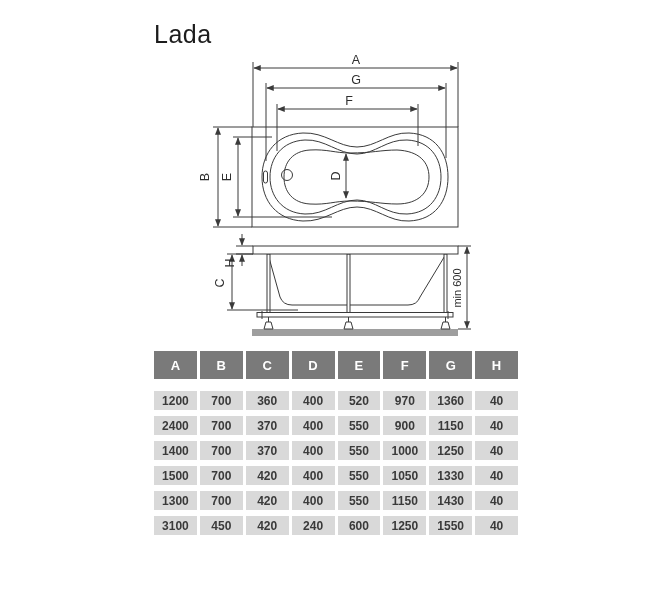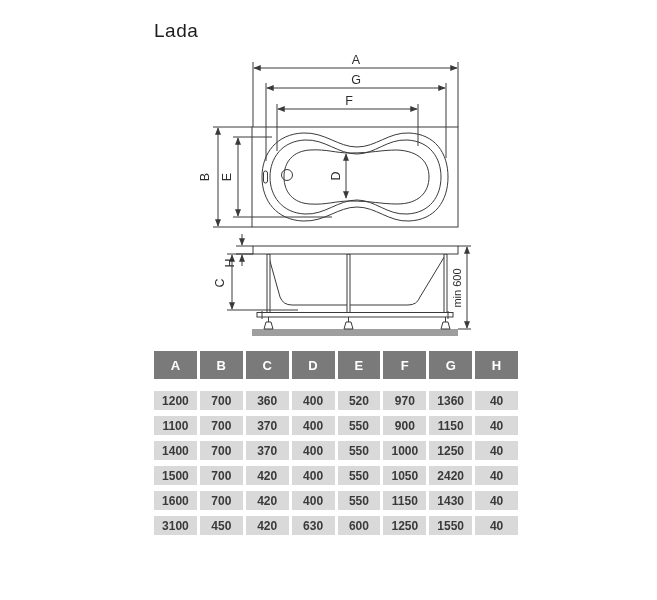--- a/index.html
+++ b/index.html
@@ -8,21 +8,21 @@
     --line:#3a3a3a; --ground:#9e9e9e; --background:#ffffff;
   }
   html,body{margin:0;padding:0;}
   .screen{
     position:relative; width:657px; height:600px; overflow:hidden;
     background:var(--background);
     font-family:"Liberation Sans", sans-serif;
   }
   .title{
     position:absolute; left:154px; top:20px;
-    font-size:19px; font-weight:500; color:#1c1c1c; letter-spacing:.5px;
+    font-size:25px; font-weight:500; color:#1c1c1c; letter-spacing:.5px;
   }
   #diagram{ position:absolute; left:0; top:0; color:var(--line); }
   #diagram text{ font-family:"Liberation Sans", sans-serif; font-size:12.5px; fill:#2e2e2e; }
   #diagram .small{ font-size:11px; }
   .dim-table{ position:absolute; left:154px; top:351px; width:364px; }
   .t-header, .t-row{ display:grid; grid-template-columns:repeat(8,1fr); column-gap:3px; }
   .t-header{ margin-bottom:12px; }
   .t-row{ margin-bottom:6px; }
   .cell{ display:flex; align-items:center; justify-content:center; }
   .hcell{ height:28px; background:var(--header-bg); color:var(--header-text);
@@ -163,21 +163,21 @@
           <div class="cell dcell">1200</div>
           <div class="cell dcell">700</div>
           <div class="cell dcell">360</div>
           <div class="cell dcell">400</div>
           <div class="cell dcell">520</div>
           <div class="cell dcell">970</div>
           <div class="cell dcell">1360</div>
           <div class="cell dcell">40</div>
         </div>
         <div class="t-row">
-          <div class="cell dcell">1100</div>
+          <div class="cell dcell">2400</div>
           <div class="cell dcell">700</div>
           <div class="cell dcell">370</div>
           <div class="cell dcell">400</div>
           <div class="cell dcell">550</div>
           <div class="cell dcell">900</div>
           <div class="cell dcell">1150</div>
           <div class="cell dcell">40</div>
         </div>
         <div class="t-row">
           <div class="cell dcell">1400</div>
@@ -189,38 +189,38 @@
           <div class="cell dcell">1250</div>
           <div class="cell dcell">40</div>
         </div>
         <div class="t-row">
           <div class="cell dcell">1500</div>
           <div class="cell dcell">700</div>
           <div class="cell dcell">420</div>
           <div class="cell dcell">400</div>
           <div class="cell dcell">550</div>
           <div class="cell dcell">1050</div>
-          <div class="cell dcell">2420</div>
-          <div class="cell dcell">40</div>
-        </div>
-        <div class="t-row">
-          <div class="cell dcell">1600</div>
+          <div class="cell dcell">1330</div>
+          <div class="cell dcell">40</div>
+        </div>
+        <div class="t-row">
+          <div class="cell dcell">1300</div>
           <div class="cell dcell">700</div>
           <div class="cell dcell">420</div>
           <div class="cell dcell">400</div>
           <div class="cell dcell">550</div>
           <div class="cell dcell">1150</div>
           <div class="cell dcell">1430</div>
           <div class="cell dcell">40</div>
         </div>
         <div class="t-row">
           <div class="cell dcell">3100</div>
           <div class="cell dcell">450</div>
           <div class="cell dcell">420</div>
-          <div class="cell dcell">630</div>
+          <div class="cell dcell">240</div>
           <div class="cell dcell">600</div>
           <div class="cell dcell">1250</div>
           <div class="cell dcell">1550</div>
           <div class="cell dcell">40</div>
         </div>
       </div>
   </div>
 
 </div>
 

